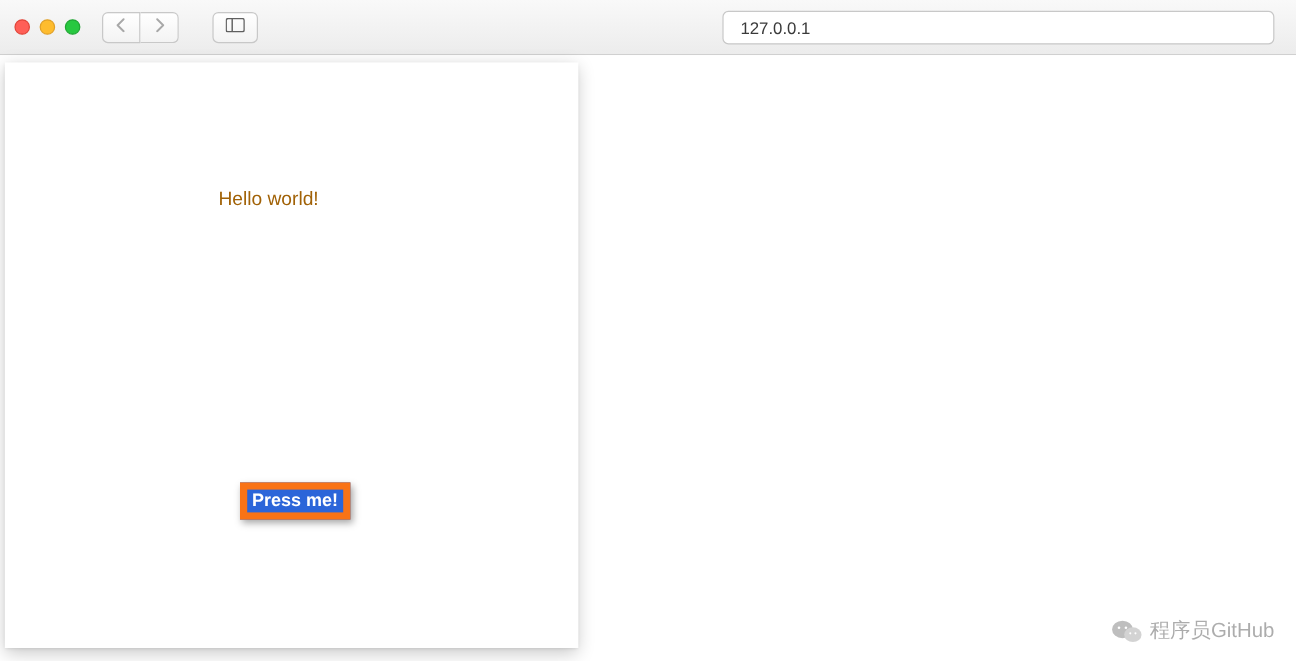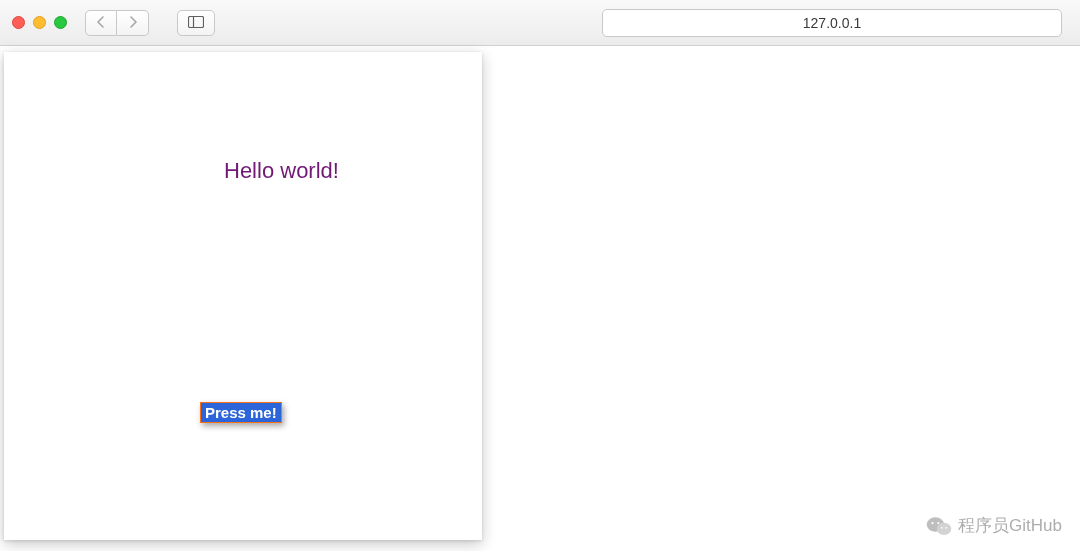--- a/index.html
+++ b/index.html
@@ -78,21 +78,20 @@
       padding-right: 6px;
     }
     .addr-bar {
       height: 28px;
       background: #ffffff;
       border: 1px solid #c8c8c8;
       border-radius: 5px;
       min-width: 460px;
       display: flex;
       align-items: center;
-      justify-content: center;
       padding: 0 14px;
       font-size: 14px;
       color: #3a3a3a;
     }
 
     .content-area {
       position: relative;
       height: calc(551px - 46px);
       background: #ffffff;
     }
@@ -103,36 +102,35 @@
       top: 6px;
       width: 478px;
       height: 488px;
       background: #ffffff;
       box-shadow: 0 4px 14px rgba(0,0,0,0.22), 0 1px 3px rgba(0,0,0,0.12);
       padding-top: 106px;
       padding-left: 178px;
     }
 
     .hello-text {
-      font-size: 22px;
-      color: #701a75;
+      font-size: 16px;
+      color: #a16207;
       font-weight: 400;
-      margin-left: 42px;
     }
 
     .press-btn {
       position: absolute;
       left: 196px;
       top: 350px;
       background: #2b65d9;
       color: #ffffff;
       font-weight: 700;
       font-size: 15px;
       padding: 1px 4px;
-      border: 1px solid #f97316;
+      border: 6px solid #f97316;
       box-shadow: 2px 3px 6px rgba(0,0,0,0.35);
       cursor: pointer;
       font-family: inherit;
     }
 
     .watermark {
       position: absolute;
       right: 18px;
       bottom: 14px;
       display: flex;

